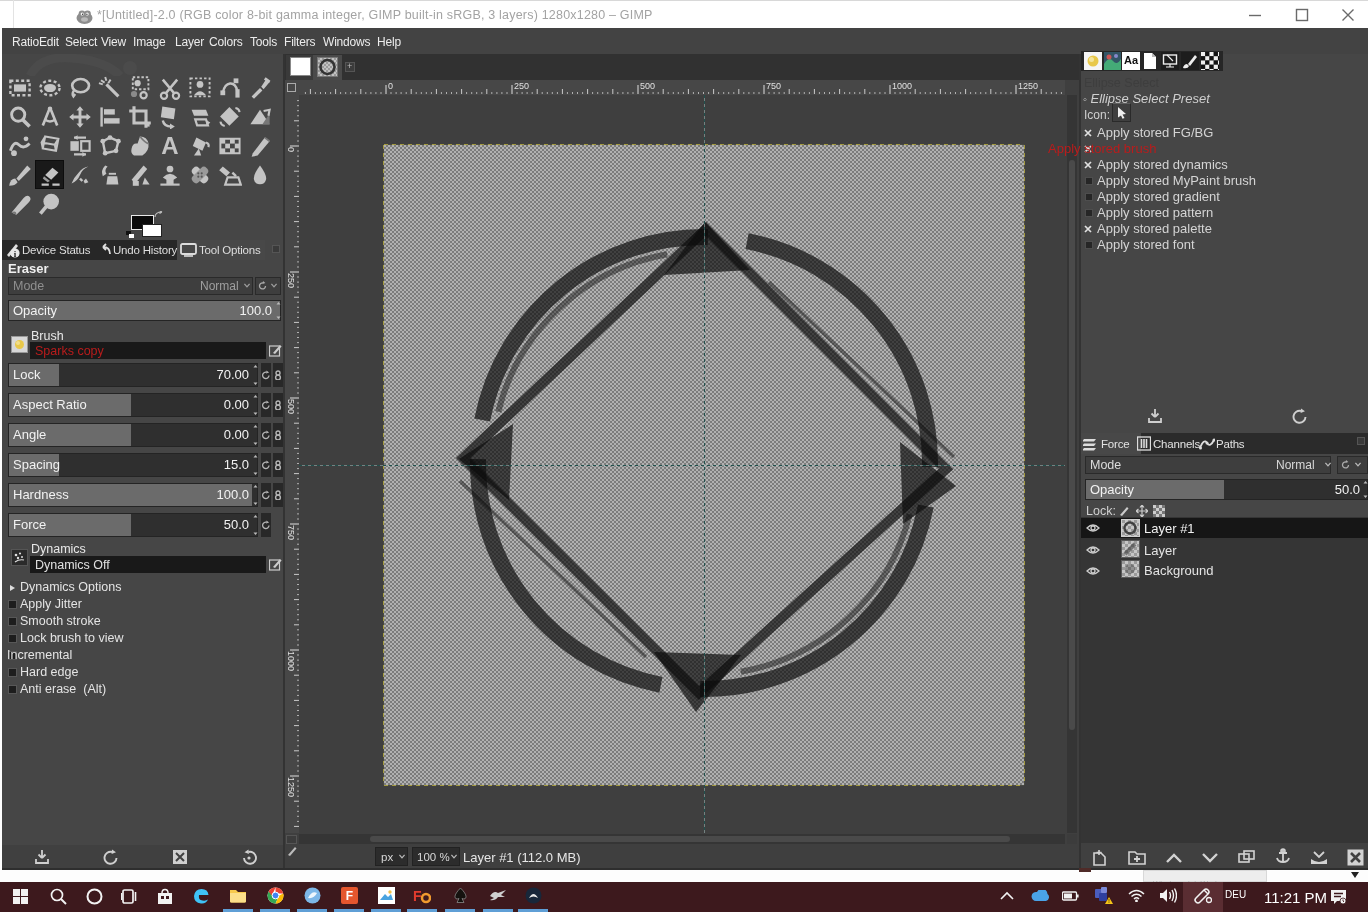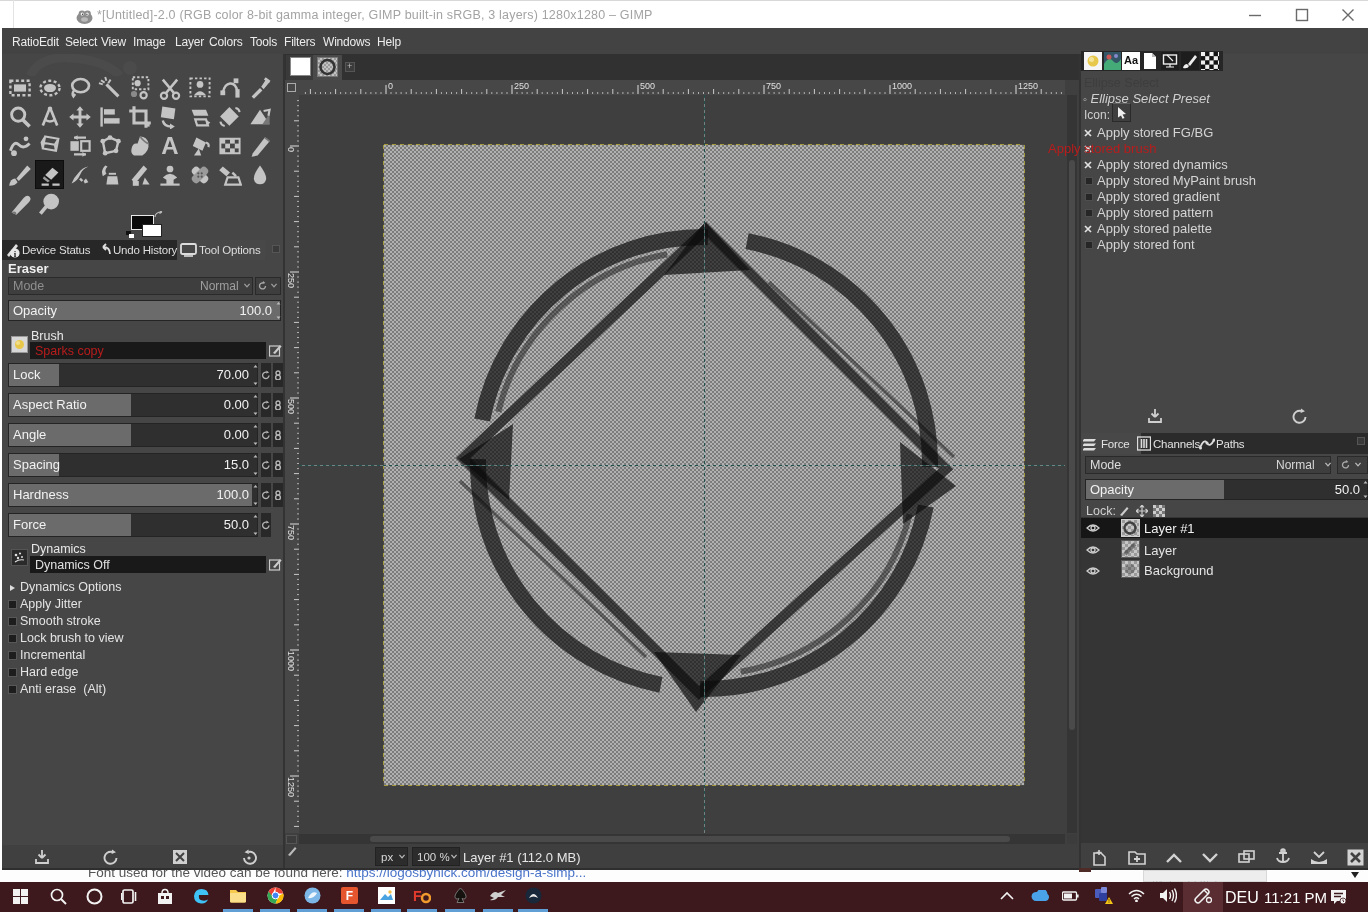--- a/index.html
+++ b/index.html
@@ -418,21 +418,21 @@
     <path d="M1 1 l5 3 -5 3z" fill="#ddd"></path>
   </svg>
 <div class="txt" style="left:20px;top:580px;font-size:12.5px;color:#e4e4e4">Dynamics Options</div>
 <div class="abs" style="left:8px;top:600px;width:9px;height:9px;background:#1d1d1d;border:1px solid #575757"></div>
 <div class="txt" style="left:20px;top:597px;font-size:12.5px;color:#e4e4e4">Apply Jitter</div>
 <div class="abs" style="left:8px;top:617px;width:9px;height:9px;background:#1d1d1d;border:1px solid #575757"></div>
 <div class="txt" style="left:20px;top:614px;font-size:12.5px;color:#e4e4e4">Smooth stroke</div>
 <div class="abs" style="left:8px;top:634px;width:9px;height:9px;background:#1d1d1d;border:1px solid #575757"></div>
 <div class="txt" style="left:20px;top:631px;font-size:12.5px;color:#e4e4e4">Lock brush to view</div>
 <div class="abs" style="left:8px;top:651px;width:9px;height:9px;background:#1d1d1d;border:1px solid #575757"></div>
-<div class="txt" style="left:20px;top:648px;font-size:12.5px;color:#e4e4e4">Incremental</div>
+<div class="txt" style="left:7px;top:648px;font-size:12.5px;color:#e4e4e4">Incremental</div>
 <div class="abs" style="left:8px;top:668px;width:9px;height:9px;background:#1d1d1d;border:1px solid #575757"></div>
 <div class="txt" style="left:20px;top:665px;font-size:12.5px;color:#e4e4e4">Hard edge</div>
 <div class="abs" style="left:8px;top:685px;width:9px;height:9px;background:#1d1d1d;border:1px solid #575757"></div>
 <div class="txt" style="left:20px;top:682px;font-size:12.5px;color:#e4e4e4">Anti erase&nbsp;&nbsp;(Alt)</div>
 <div class="abs" style="left:2px;top:845px;width:281px;height:25px;background:#404040"></div>
 <svg class="abs" style="left:34px;top:849px" width="16" height="16" viewBox="0 0 16 16">
     <path d="M8 1 v8 M8 9 l-3.5-3.5 M8 9 l3.5-3.5" stroke="#cfcfcf" stroke-width="1.8" fill="none"></path>
     <path d="M2 10 v4 h12 v-4" stroke="#cfcfcf" stroke-width="1.8" fill="none"></path>
   </svg>
 <svg class="abs" style="left:103px;top:849px" width="16" height="16" viewBox="0 0 16 16">
@@ -1047,21 +1047,20 @@
 <svg class="abs" style="left:1310px;top:849px" width="18" height="17" viewBox="0 0 18 17">
     <path d="M4 3 l5 5 5-5" fill="none" stroke="#d2d2d2" stroke-width="1.8"></path>
     <path d="M1 10 q8 6 16 0 v5 h-16z" fill="#d2d2d2"></path>
   </svg>
 <svg class="abs" style="left:1347px;top:849px" width="17" height="17" viewBox="0 0 17 17">
     <rect x="0.5" y="0.5" width="16" height="16" fill="#d2d2d2"></rect>
     <path d="M4 4 l9 9 M13 4 l-9 9" stroke="#404040" stroke-width="2.6"></path>
   </svg>
 <div class="abs" style="left:2px;top:868px;width:1366px;height:2px;background:#2e2e2e"></div>
 <div class="abs" style="left:0;top:870px;width:1368px;height:12px;background:#fdfdfd;overflow:hidden">
-    <div class="txt" style="left:88px;top:-5px;font-size:13.5px;color:#555">Font used for the video can be found here: <span style="color:#4a74c9">https://logosbynick.com/design-a-simp...</span></div>
     <div class="abs" style="left:1143px;top:0px;width:124px;height:12px;background:#ededed;border:1px solid #d8d8d8"></div>
     <div class="txt" style="left:1153px;top:9px;font-size:8px;color:#b0b0b0">Windows Ink Workspace</div>
     <div class="abs" style="left:1351px;top:2px;width:0;height:0;border-left:4px solid transparent;border-right:4px solid transparent;border-top:6px solid #222"></div>
   </div>
 <div class="abs" style="left:1079px;top:868px;width:12px;height:4px;background:#4f2b28"></div>
 <div class="abs" style="left:0;top:882px;width:1368px;height:30px;background:#3d191d"></div>
 <svg class="abs" style="left:13px;top:889px" width="15" height="15" viewBox="0 0 15 15">
     <rect x="0" y="0" width="7" height="7" fill="#f2f2f2"></rect>
     <rect x="8" y="0" width="7" height="7" fill="#f2f2f2"></rect>
     <rect x="0" y="8" width="7" height="7" fill="#f2f2f2"></rect>
@@ -1160,19 +1159,19 @@
   </svg>
 <svg class="abs" style="left:1159px;top:888px" width="18" height="15" viewBox="0 0 18 15">
     <path d="M1 5 h3 l4-4 v13 l-4-4 h-3z" fill="#f2f2f2"></path>
     <path d="M10.5 4 q2 3.5 0 7 M13 2 q3 5.5 0 11 M15.5 0.5 q4 7 0 14" fill="none" stroke="#f2f2f2" stroke-width="1.4"></path>
   </svg>
 <svg class="abs" style="left:1193px;top:887px" width="19" height="18" viewBox="0 0 19 18">
     <path d="M3 15 Q1 13 3 11 L11 3 Q13 1 15 3 Q17 5 15 7 L7 15 Q5 17 3 15Z" fill="none" stroke="#f2f2f2" stroke-width="1.6"></path>
     <path d="M11 3 L15 7" stroke="#f2f2f2" stroke-width="1.4"></path>
     <circle cx="16" cy="13" r="2.5" fill="none" stroke="#f2f2f2" stroke-width="1.3"></circle>
   </svg>
-<div class="txt" style="left:1225px;top:889px;font-size:16px;color:#fff">DEU</div>
+<div class="txt" style="left:1225px;top:889px;font-size:10px;color:#fff">DEU</div>
 <div class="txt" style="left:1264px;top:889px;font-size:15px;color:#fff">11:21 PM</div>
 <svg class="abs" style="left:1330px;top:888px" width="17" height="16" viewBox="0 0 17 16">
     <path d="M1 2 h15 v11 h-9 l-3 3 v-3 h-3z" fill="#f2f2f2"></path>
     <path d="M4 5.5 h9 M4 8.5 h7" stroke="#3d191d" stroke-width="1.3"></path>
     <circle cx="13" cy="13" r="3" fill="#f2f2f2" stroke="#3d191d" stroke-width="0.8"></circle>
     <path d="M13 11.5 v1.5 l1 1" stroke="#3d191d" stroke-width="0.9" fill="none"></path>
   </svg>
 </body></html>

